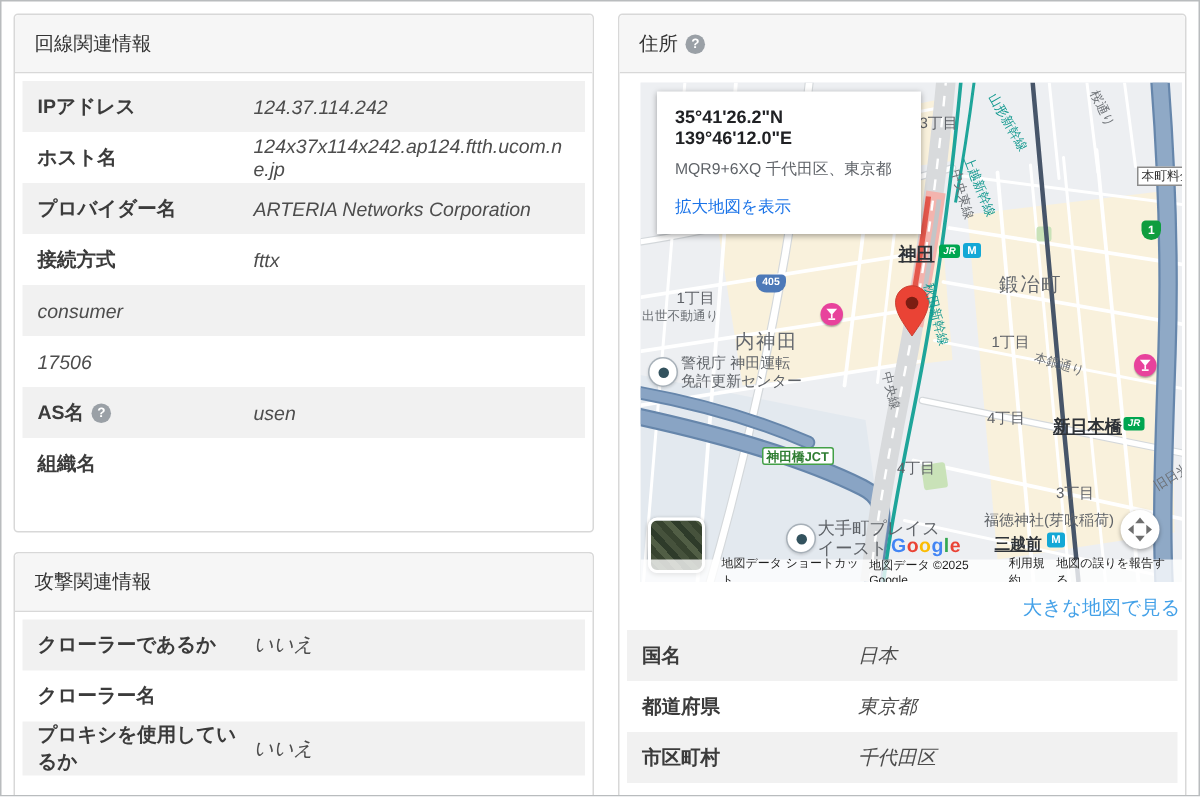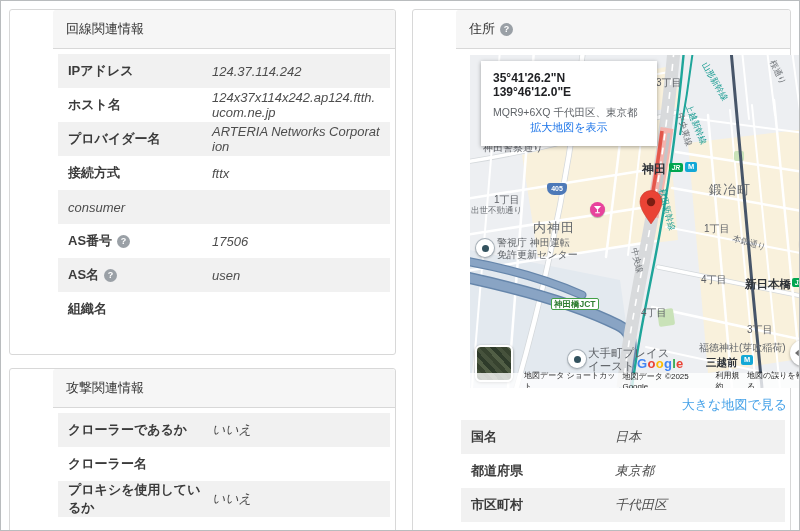--- a/index.html
+++ b/index.html
@@ -1,41 +1,41 @@
 <!DOCTYPE html>
 <html><head>
 <meta charset="utf-8">
 <style>
   html,body{margin:0;padding:0;background:#fff;font-family:"Liberation Sans","DejaVu Sans",sans-serif;}
   .page{position:relative;width:800px;height:531px;box-sizing:border-box;border:1px solid #b9bcbe;
         padding:8px;display:flex;gap:16px;overflow:hidden;background:#fff;}
   .col-left{width:387px;flex:0 0 387px;}
   .col-right{flex:1;min-width:0;}
-  .card{border:1px solid #d8d8d8;border-radius:3px;background:#fff;box-sizing:border-box;padding-left:43px;}
+  .card{border:1px solid #d8d8d8;border-radius:3px;background:#fff;box-sizing:border-box;}
   .card-header{background:#f6f6f6;border-bottom:1px solid #d8d8d8;padding:10px 13px;font-size:13px;
                color:#333;border-radius:3px 3px 0 0;display:flex;align-items:center;gap:5px;}
   .card-body{padding:5px 5px 28px;}
   .card-body.tall{padding-bottom:60px;}
   .row{display:flex;align-items:center;min-height:34px;padding:0 10px;font-size:13px;box-sizing:border-box;}
   .row.alt{background:#f1f1f1;}
   .row .label{width:144px;flex:0 0 144px;font-weight:700;color:#3b3b3b;display:flex;align-items:center;gap:5px;}
   .row .value{color:#4d4d4d;word-break:break-all;font-style:italic;}
   .help{display:inline-block;width:13px;height:13px;border-radius:50%;background:#9aa0a6;color:#fff;
         font-size:9px;font-weight:700;text-align:center;line-height:13px;flex:0 0 13px;}
   .help::after{content:"?";}
   .mt13{margin-top:13px;}
 
   
   .map-wrap{padding:6px 4px 0 14px;}
   .map{position:relative;width:361px;height:333px;overflow:hidden;background:#edeff2;}
   .map svg.base{position:absolute;left:0;top:0;}
   .ml{position:absolute;font-size:10px;color:#5d6066;white-space:nowrap;line-height:1.1;}
   .ml-sm{position:absolute;font-size:8.5px;color:#6c7075;white-space:nowrap;line-height:1.1;}
   .ml-dist{position:absolute;font-size:13px;color:#64686e;letter-spacing:1px;white-space:nowrap;}
-  .ml-station{position:absolute;font-size:12px;font-weight:700;color:#2f3338;white-space:nowrap;}
+  .ml-station{position:absolute;font-size:12px;font-weight:700;color:#2f3338;white-space:nowrap;text-decoration:underline;}
   .ml-poi-t{position:absolute;font-size:10px;color:#5f6368;white-space:nowrap;line-height:1.15;}
   .teal{color:#12998f !important;}
   .ml-box{position:absolute;font-size:8.5px;color:#333;background:#fff;border:1px solid #8c8c8c;
           padding:0 2px;line-height:11px;white-space:nowrap;}
   .jct-box{position:absolute;font-size:8.5px;font-weight:700;color:#2f7d32;background:#fff;
            border:1.5px solid #43a047;border-radius:2px;padding:0 2px;line-height:10px;white-space:nowrap;}
   .jr-logo{position:absolute;width:14px;height:9px;background:#00a650;border-radius:2px;color:#fff;
            font-size:6.5px;font-weight:700;font-style:italic;text-align:center;line-height:9px;}
   .metro-logo{position:absolute;width:12px;height:10px;background:#13a8d6;border-radius:2px;color:#fff;
               font-size:7.5px;font-weight:700;text-align:center;line-height:10px;}
@@ -46,21 +46,21 @@
   .poi-pink{position:absolute;width:15px;height:15px;border-radius:50%;background:#e8429c;
             display:flex;align-items:center;justify-content:center;box-shadow:0 1px 1px rgba(0,0,0,.3);}
   .poi-ring{position:absolute;width:14px;height:14px;border-radius:50%;background:#fff;
             box-shadow:0 0 0 2px #fff,0 0 0 3px #a7b0b8,0 1px 2px 3px rgba(0,0,0,.15);
             display:flex;align-items:center;justify-content:center;}
   .poi-ring i{width:7px;height:7px;border-radius:50%;background:#33525e;}
   .infocard{position:absolute;left:11px;top:6px;width:152px;background:#fff;padding:10px 12px 11px;
             box-shadow:0 1px 4px rgba(0,0,0,.35);z-index:5;}
   .ic-title{font-size:12px;font-weight:700;color:#202124;}
   .ic-sub{font-size:10.5px;color:#5f6368;margin-top:7px;}
-  .ic-link{font-size:11px;color:#1a73e8;cursor:pointer;text-align:center;}
+  .ic-link{font-size:11px;color:#1a73e8;margin-top:10px;cursor:pointer;}
   .sat-thumb{position:absolute;left:5px;top:290px;width:38px;height:37px;border:2px solid #fff;border-radius:6px;
              box-shadow:0 1px 3px rgba(0,0,0,.4);box-sizing:border-box;cursor:pointer;
              background:repeating-linear-gradient(47deg,#2e3b2a 0 4px,#46523c 4px 8px,#37432f 8px 12px,#515e45 12px 16px);}
   .pan-btn{position:absolute;left:320px;top:285px;width:26px;height:26px;border-radius:50%;background:#fff;
            box-shadow:0 1px 3px rgba(0,0,0,.35);cursor:pointer;}
   .attr-bar{position:absolute;left:0;bottom:0;width:100%;height:15px;background:rgba(255,255,255,.78);
             display:flex;align-items:center;justify-content:space-between;box-sizing:border-box;
             padding:0 4px 0 54px;font-size:8px;color:#1f1f1f;z-index:4;}
   .google-logo{position:absolute;left:167px;top:301px;font-size:13px;font-weight:700;letter-spacing:.3px;z-index:3;}
   .vertical{writing-mode:vertical-rl;}
@@ -92,24 +92,20 @@
           <div class="value">ARTERIA Networks Corporation</div>
         </div>
         <div class="row">
           <div class="label">接続方式</div>
           <div class="value">fttx</div>
         </div>
         <div class="row alt">
           <div class="value">consumer</div>
         </div>
         <div class="row">
-          <div class="label">
-            <span>AS番号</span>
-            <span class="help"></span>
-          </div>
           <div class="value">17506</div>
         </div>
         <div class="row alt">
           <div class="label">
             <span>AS名</span>
             <span class="help"></span>
           </div>
           <div class="value">usen</div>
         </div>
         <div class="row">

